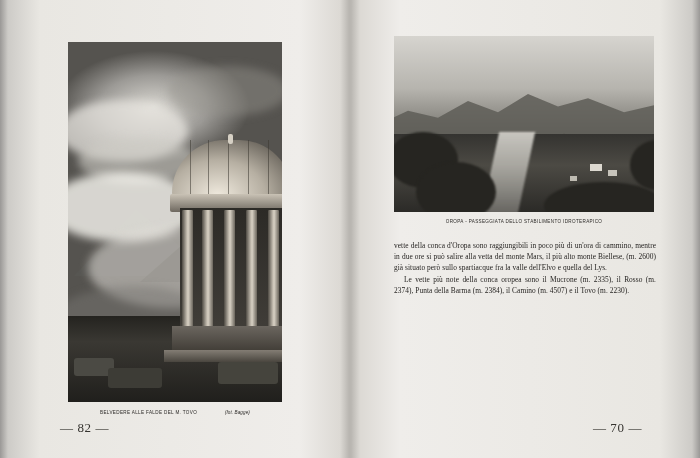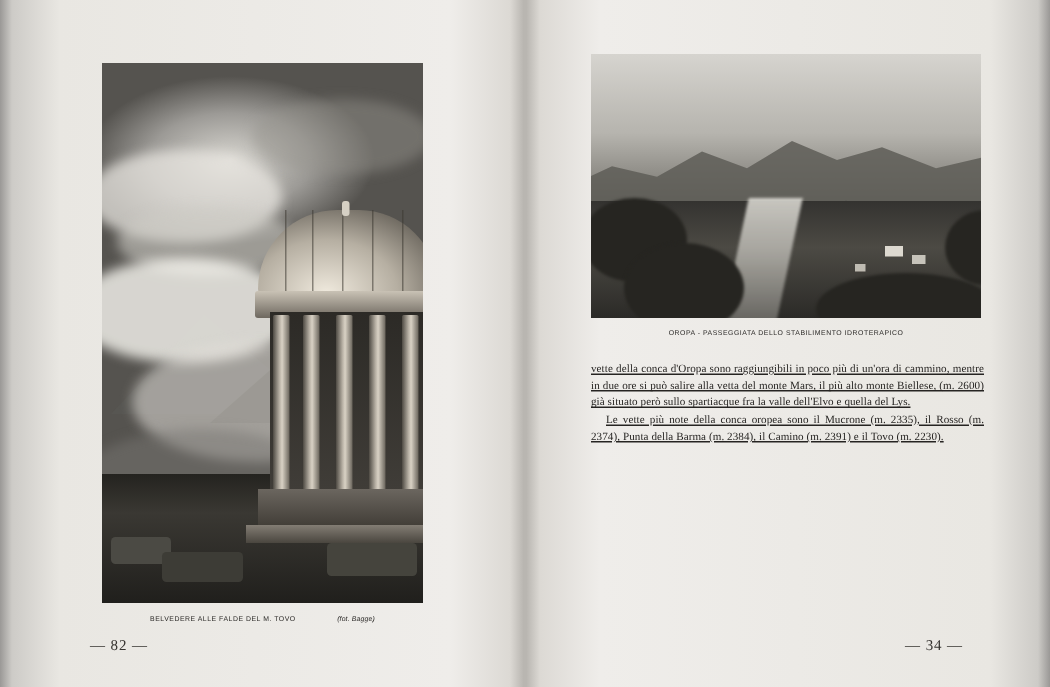--- a/index.html
+++ b/index.html
@@ -75,38 +75,37 @@
   .cap-right {
     left: 44px;
     top: 219px;
     width: 260px;
     text-align: center;
   }
   .folio {
     position: absolute;
     bottom: 22px;
     font-family: "Liberation Serif", serif;
-    font-size: 10px;
+    font-size: 13px;
     color: #35332f;
     letter-spacing: 0.6px;
   }
   .folio-left { left: 60px; }
   .folio-right { right: 58px; }
 
   .body-text {
     position: absolute;
     left: 44px;
     top: 240px;
     width: 262px;
     font-size: 7.4px;
     line-height: 11.2px;
     color: #262422;
     text-align: justify;
     letter-spacing: 0.05px;
-    text-decoration: underline;
   }
   .body-text p { margin: 0; }
   .body-text p.indent { text-indent: 10px; }
 
   
   .sky-l {
     position: absolute; inset: 0;
     background:
       radial-gradient(ellipse 120px 70px at 40% 18%, #d8d6d0 0%, #9c9a96 45%, #55534f 80%),
       linear-gradient(to bottom, #3a3937 0%, #6d6b67 22%, #9a9894 36%, #6f6d69 52%, #3c3b39 70%, #22211f 100%);
@@ -309,19 +308,19 @@
       <div class="treeblob" style="left:-6px;top:96px;width:70px;height:56px;"></div>
       <div class="treeblob" style="left:22px;top:126px;width:80px;height:60px;"></div>
       <div class="treeblob" style="left:150px;top:146px;width:120px;height:48px;"></div>
       <div class="treeblob" style="left:236px;top:104px;width:54px;height:50px;"></div>
     </div>
 
     <div class="caption cap-right">OROPA - PASSEGGIATA DELLO STABILIMENTO IDROTERAPICO</div>
 
     <div class="body-text">
       <p>vette della conca d'Oropa sono raggiungibili in poco più di un'ora di cammino, mentre in due ore si può salire alla vetta del monte Mars, il più alto monte Biellese, (m. 2600) già situato però sullo spartiacque fra la valle dell'Elvo e quella del Lys.</p>
-      <p class="indent">Le vette più note della conca oropea sono il Mucrone (m. 2335), il Rosso (m. 2374), Punta della Barma (m. 2384), il Camino (m. 2391) e il Tovo (m. 2230).</p>
+      <p class="indent">Le vette più note della conca oropea sono il Mucrone (m. 2335), il Rosso (m. 2374), Punta della Barma (m. 2384), il Camino (m. 4507) e il Tovo (m. 2230).</p>
     </div>
 
-    <div class="folio folio-right">— 34 —</div>
+    <div class="folio folio-right">— 70 —</div>
   </div>
 
 </div>
 
 </body></html>

